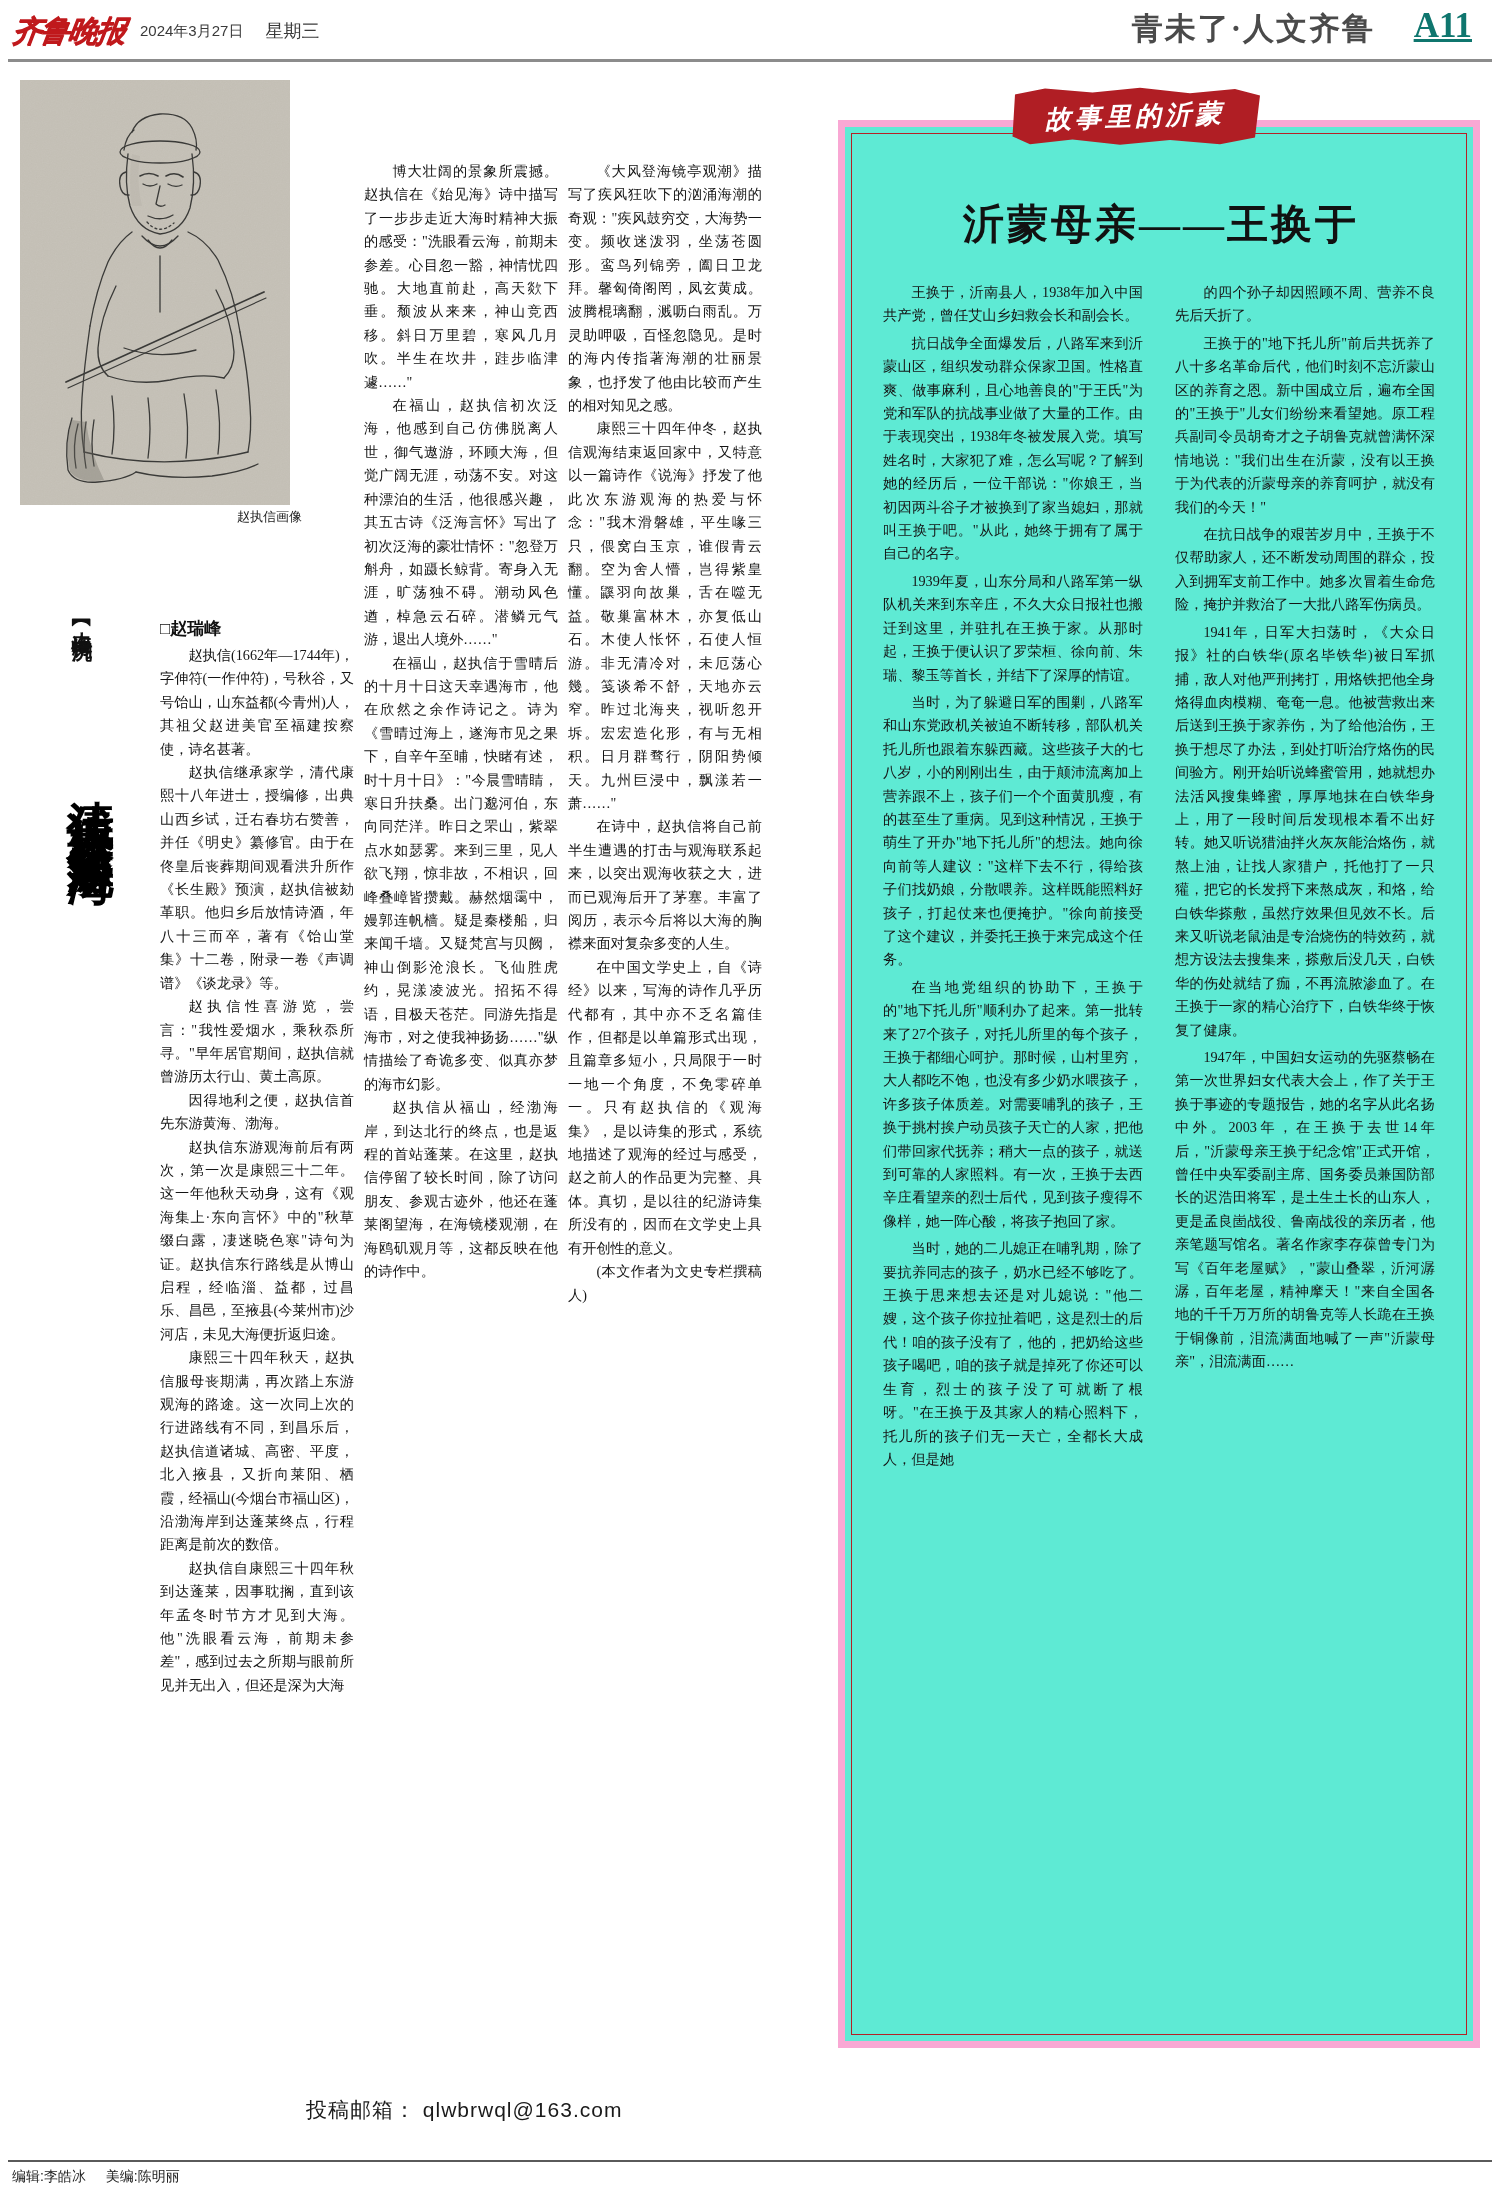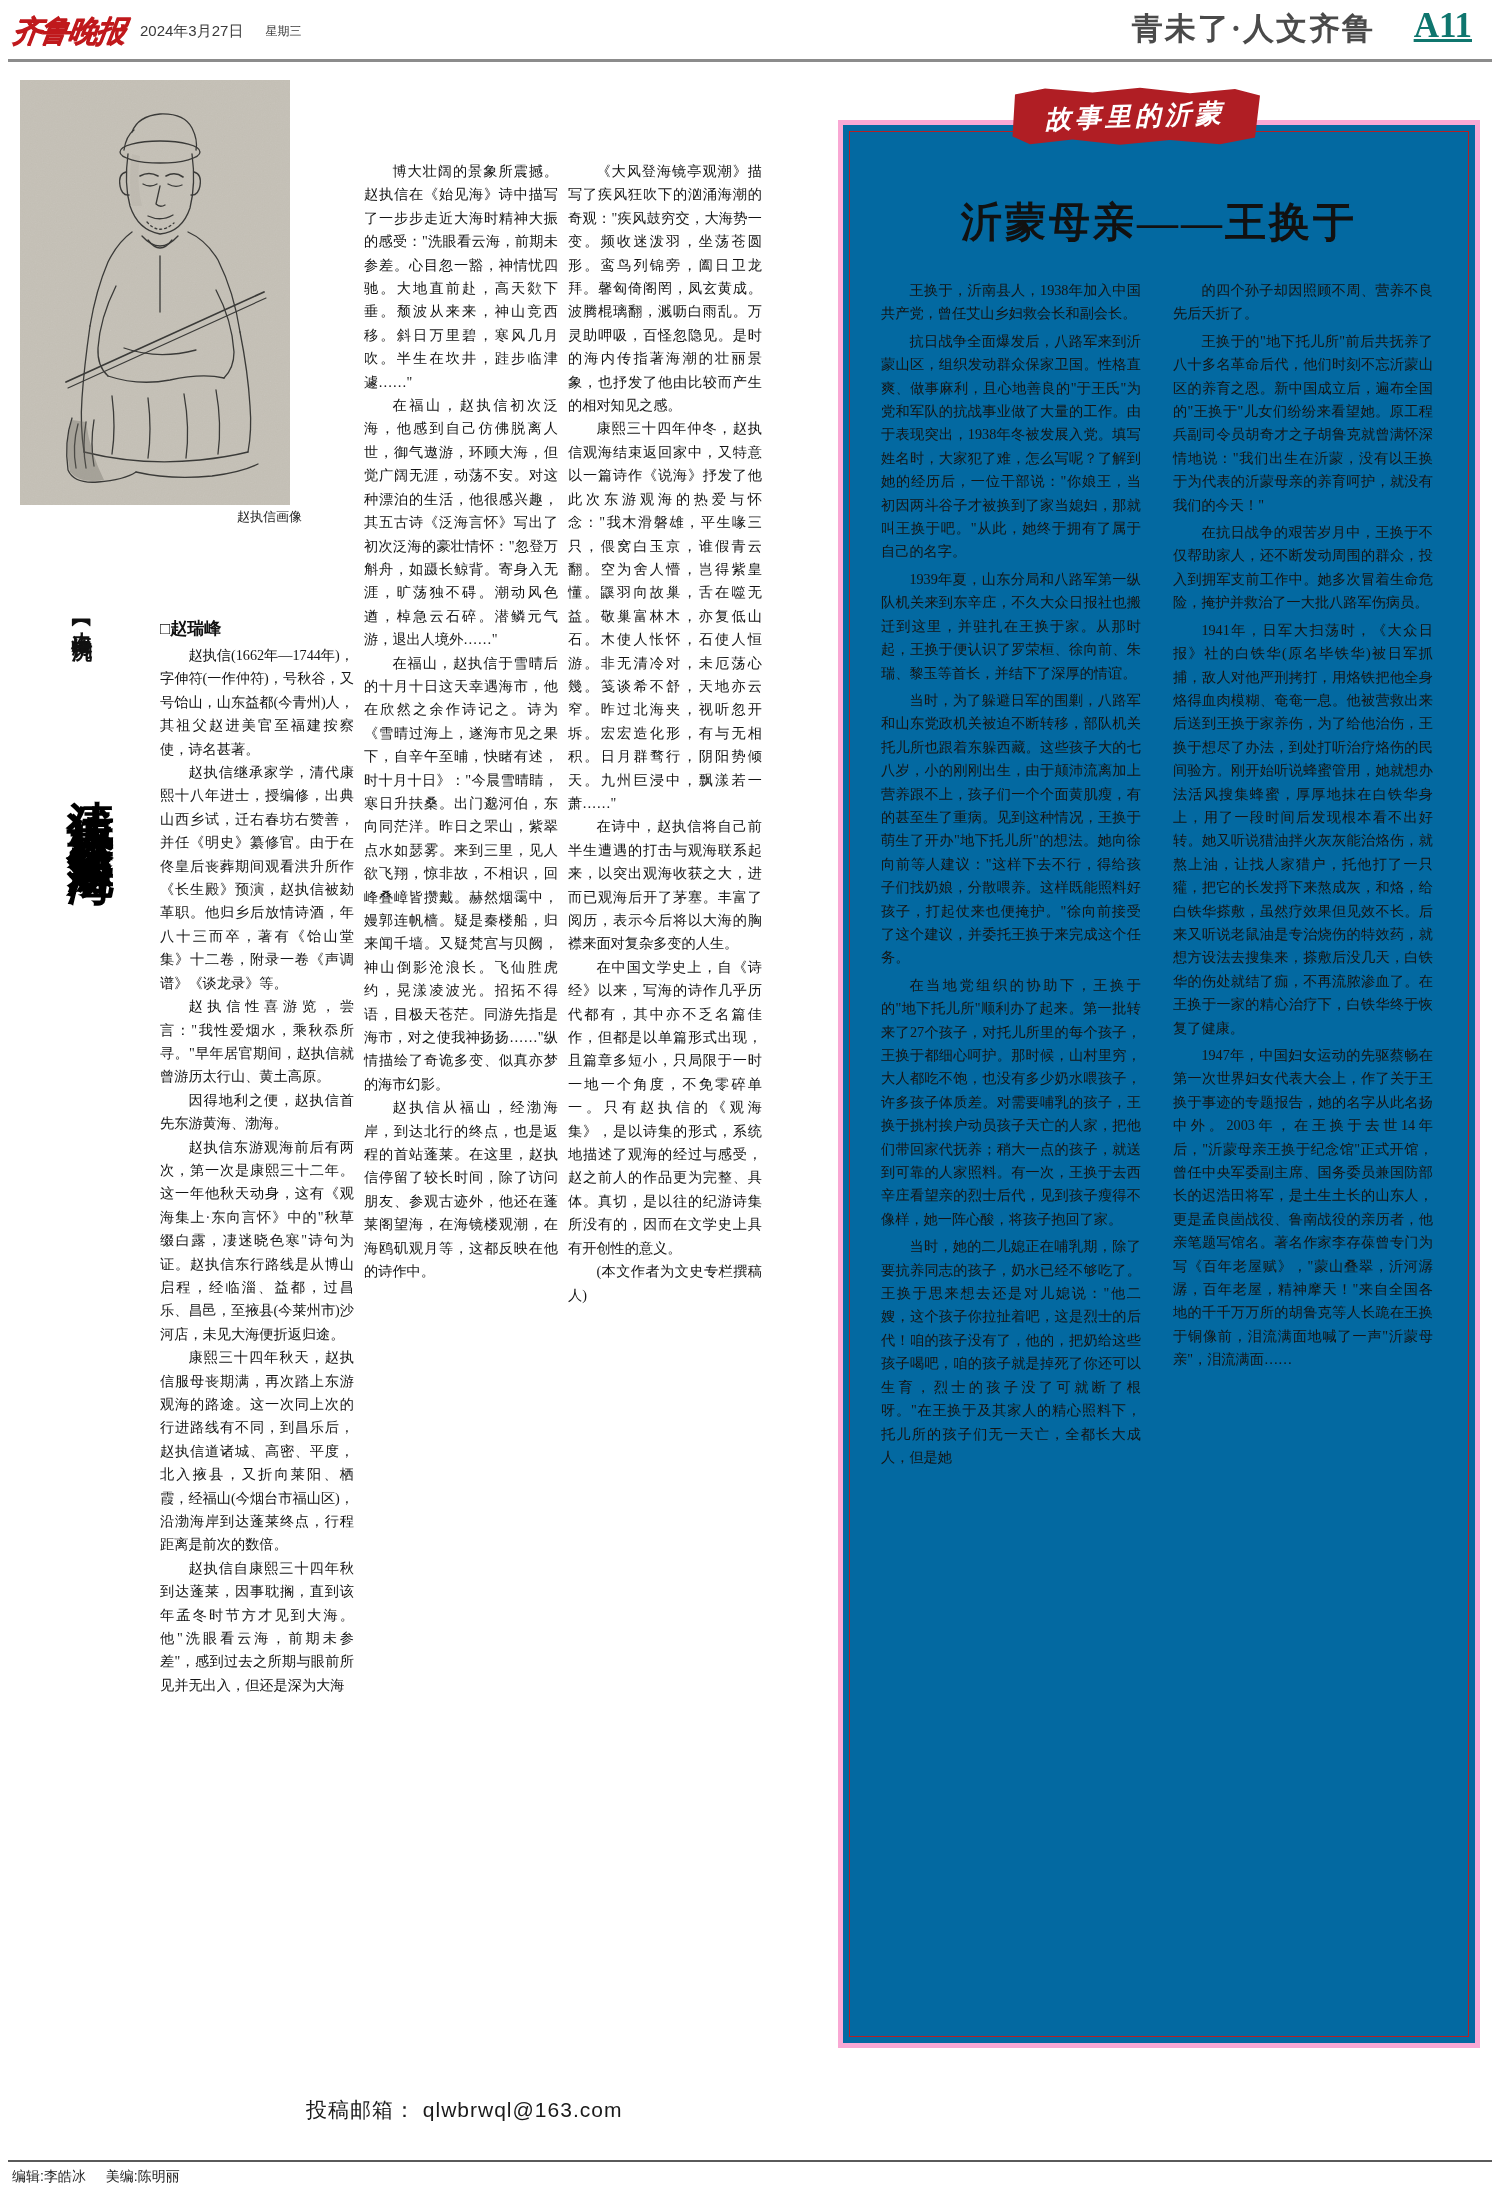--- a/index.html
+++ b/index.html
@@ -23,21 +23,21 @@
     color:#c0191c; letter-spacing:-2px;
     transform:skewX(-8deg);
     text-shadow:0.5px 0.5px 0 #c0191c;
   }
   .issue-date {
     margin-left:16px; font-size:15px; color:#3a3a3a;
     font-family:"Liberation Sans", sans-serif;
     letter-spacing:0px;
   }
   .issue-weekday {
-    margin-left:22px; font-size:12px; color:#3a3a3a;
+    margin-left:22px; font-size:18px; color:#3a3a3a;
     font-family:"Liberation Sans", sans-serif;
   }
   .section-name {
     position:absolute; right:125px; top:8px;
     font-size:31px; font-weight:bold; color:#4a4a4a;
     font-family:"Liberation Serif", serif; letter-spacing:2px;
   }
   .page-no {
     position:absolute; right:28px; top:6px;
     font-size:35px; font-weight:bold; color:#0f766e;
@@ -100,22 +100,22 @@
   .col p { text-indent:2em; margin:0 0 0 0; }
   .col.narrow p { text-indent:2em; }
 
   #col-a { left:148px; top:572px; width:194px; height:1420px; }
   #col-b { left:352px; top:88px; width:194px; height:1905px; }
   #col-c { left:556px; top:88px; width:194px; height:1905px; }
 
   
   .box {
     position:absolute; left:838px; top:120px; width:642px; height:1928px;
-    border:5px solid #f9a8d4;
-    background:#0369a1;
+    border:7px solid #f9a8d4;
+    background:#5eead4;
   }
   .box-inner {
     position:absolute; left:6px; top:6px; right:6px; bottom:6px;
     border:1px solid #b52025;
   }
   .stamp {
     position:absolute; left:1010px; top:86px; width:250px; height:60px;
     z-index:5;
   }
   .stamp-bg {

